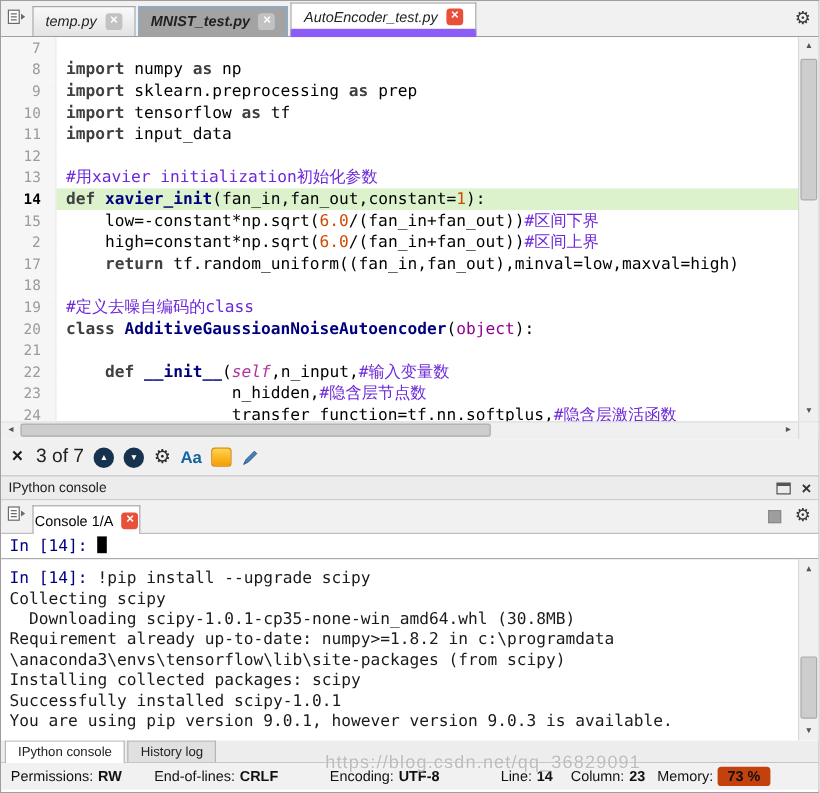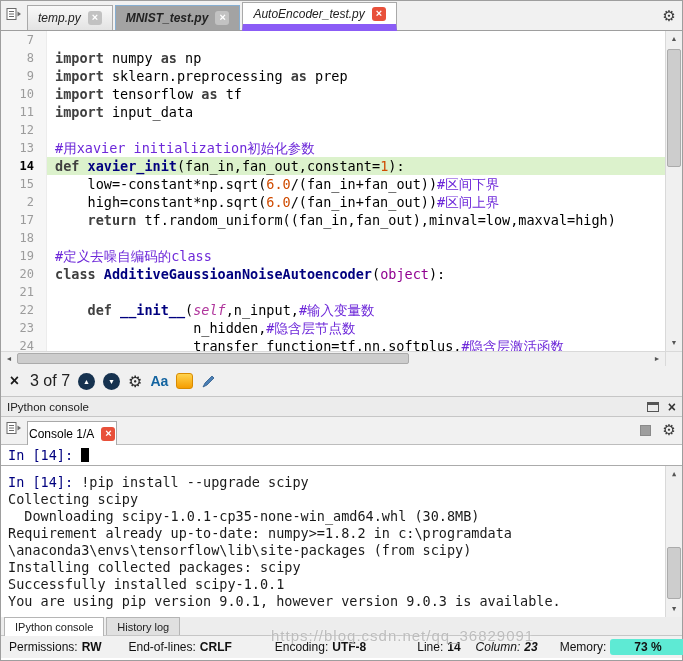--- a/index.html
+++ b/index.html
@@ -83,22 +83,22 @@
   .con-row { height:17px; line-height:17px; white-space:pre; }
   .console-vscroll { top:21px; }
 
   
   .btabs { flex:0 0 19px; height:19px; background:#ededed; border-bottom:1px solid #c6c6c6; display:flex; align-items:flex-end; padding-left:3px; }
   .btab { height:18px; padding:0 10px; font-size:11px; display:flex; align-items:center; border:1px solid #b5b5b5; border-bottom:none; background:#e0e0e0; margin-right:2px; color:#222; cursor:pointer; }
   .btab.active { background:#fff; margin-bottom:-1px; height:19px; }
   .statusbar { flex:0 0 22px; background:#f1f1f1; display:flex; align-items:center; font-size:12px; color:#111; padding:0 8px; }
   .seg { display:flex; gap:4px; align-items:center; white-space:nowrap; }
   .seg .val { font-weight:bold; }
-  .mem-badge { background:#5eead4; border-radius:3px; padding:1px 24px; font-weight:bold; }
-  .m1{margin-right:27px;} .m2{margin-right:43px;} .m3{margin-right:51px;} .m4{margin-right:15px;} .m5{margin-right:22px;font-style:italic;}
+  .mem-badge { background:#c2410c; border-radius:3px; padding:1px 8px; font-weight:bold; }
+  .m1{margin-right:27px;} .m2{margin-right:43px;} .m3{margin-right:51px;} .m4{margin-right:15px;} .m5{margin-right:10px;}
 
   .watermark { position:absolute; left:270px; top:626px; font-size:15px; letter-spacing:1px; color:rgba(183,183,183,0.92); text-shadow:0 0 2px rgba(255,255,255,0.8); z-index:50; pointer-events:none; font-family:"Liberation Sans",sans-serif; }
 </style>
 </head>
 <body>
 
 <div class="app">
 
   <div class="tabbar">
     <div class="corner-btn">

